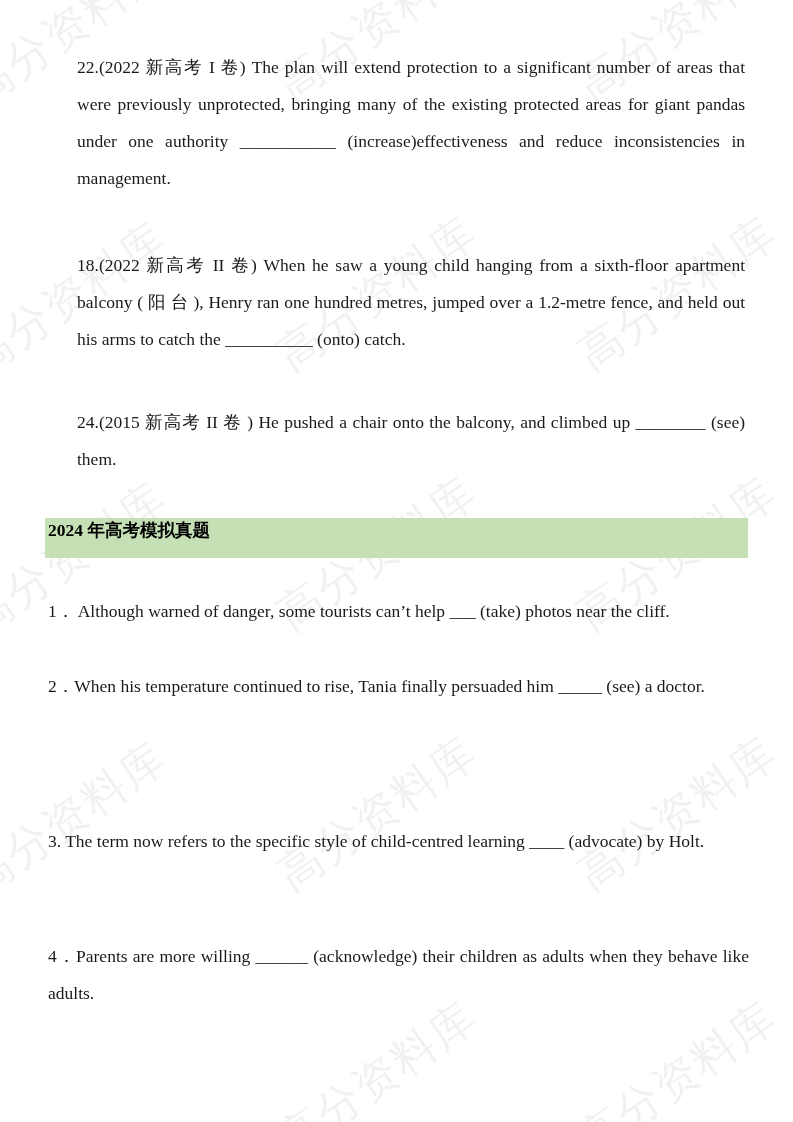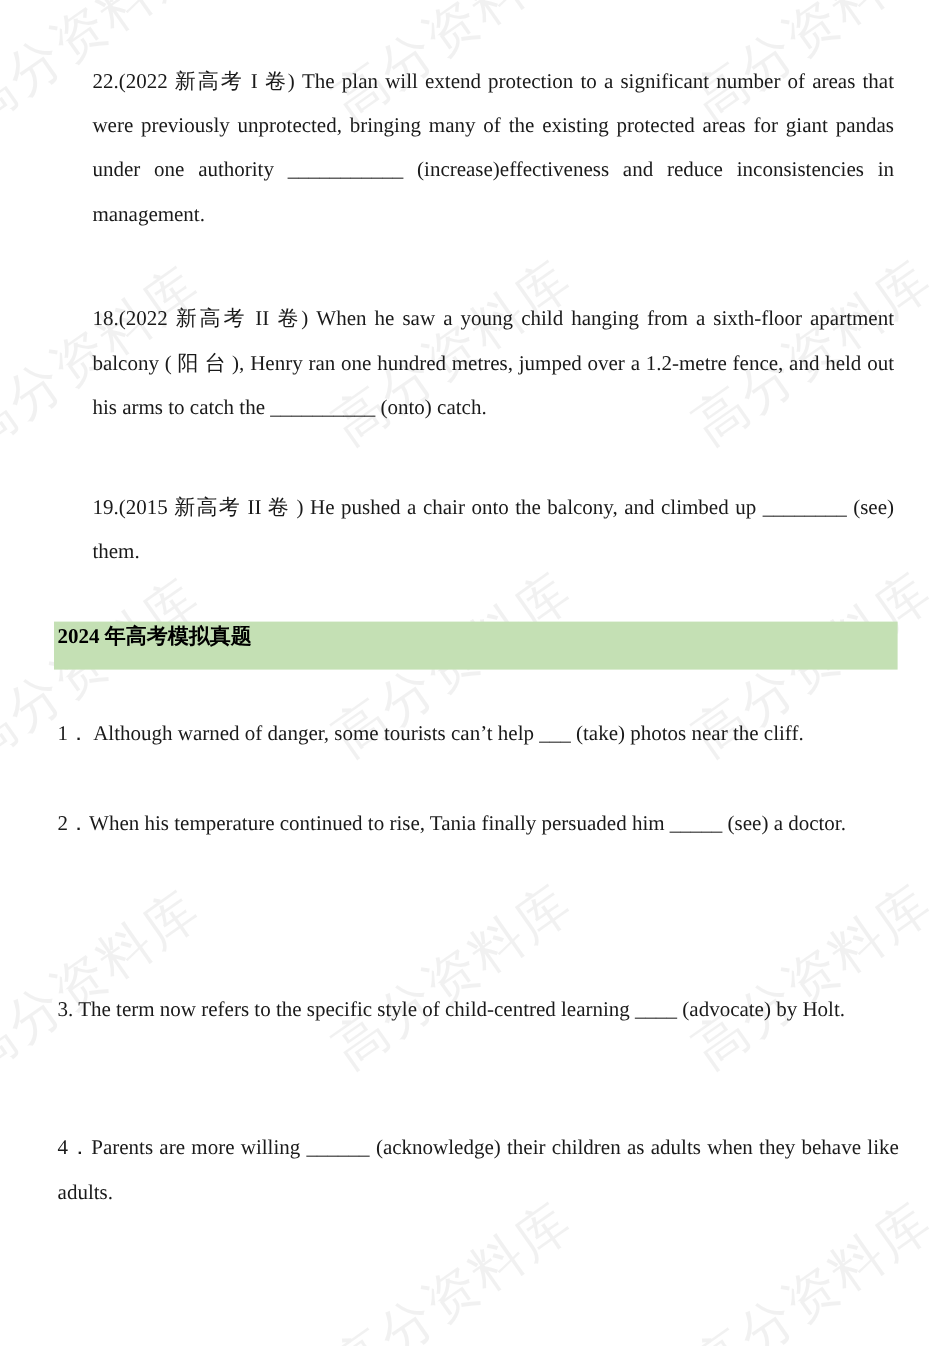--- a/index.html
+++ b/index.html
@@ -96,21 +96,21 @@
 
   <p class="q indent" style="top:49px; margin:0;">
     <span>22.</span><span>(2022 新高考 I 卷)</span><span> The plan will extend protection to a significant number of areas that were previously unprotected, bringing many of the existing protected areas for giant pandas under one authority </span><span>___________</span><span> (increase)</span><span>effectiveness and reduce inconsistencies in management.</span>
   </p>
 
   <p class="q indent" style="top:247px; margin:0;">
     <span>18.</span><span>(2022 新高考 II 卷)</span><span> When he saw a young child hanging from a sixth-floor apartment balcony ( 阳 台 ), Henry ran one hundred metres, jumped over a 1.2-metre fence, and held out his arms to catch the </span><span>__________</span><span> (onto)</span><span> catch.</span>
   </p>
 
   <p class="q indent" style="top:404px; margin:0;">
-    <span>19.</span><span>(2015 新高考 II 卷 )</span><span> He pushed a chair onto the balcony, and climbed up </span><span>________</span><span> (see)</span><span> them.</span>
+    <span>24.</span><span>(2015 新高考 II 卷 )</span><span> He pushed a chair onto the balcony, and climbed up </span><span>________</span><span> (see)</span><span> them.</span>
   </p>
 
   <div class="section-bar">
     <span>2024 年高考模拟真题</span>
   </div>
 
   <p class="q flush" style="top:593px; margin:0;">
     <span>1．</span><span> Although warned of danger, some tourists can’t help </span><span>___</span><span> (take)</span><span> photos near the cliff.</span>
   </p>
 

